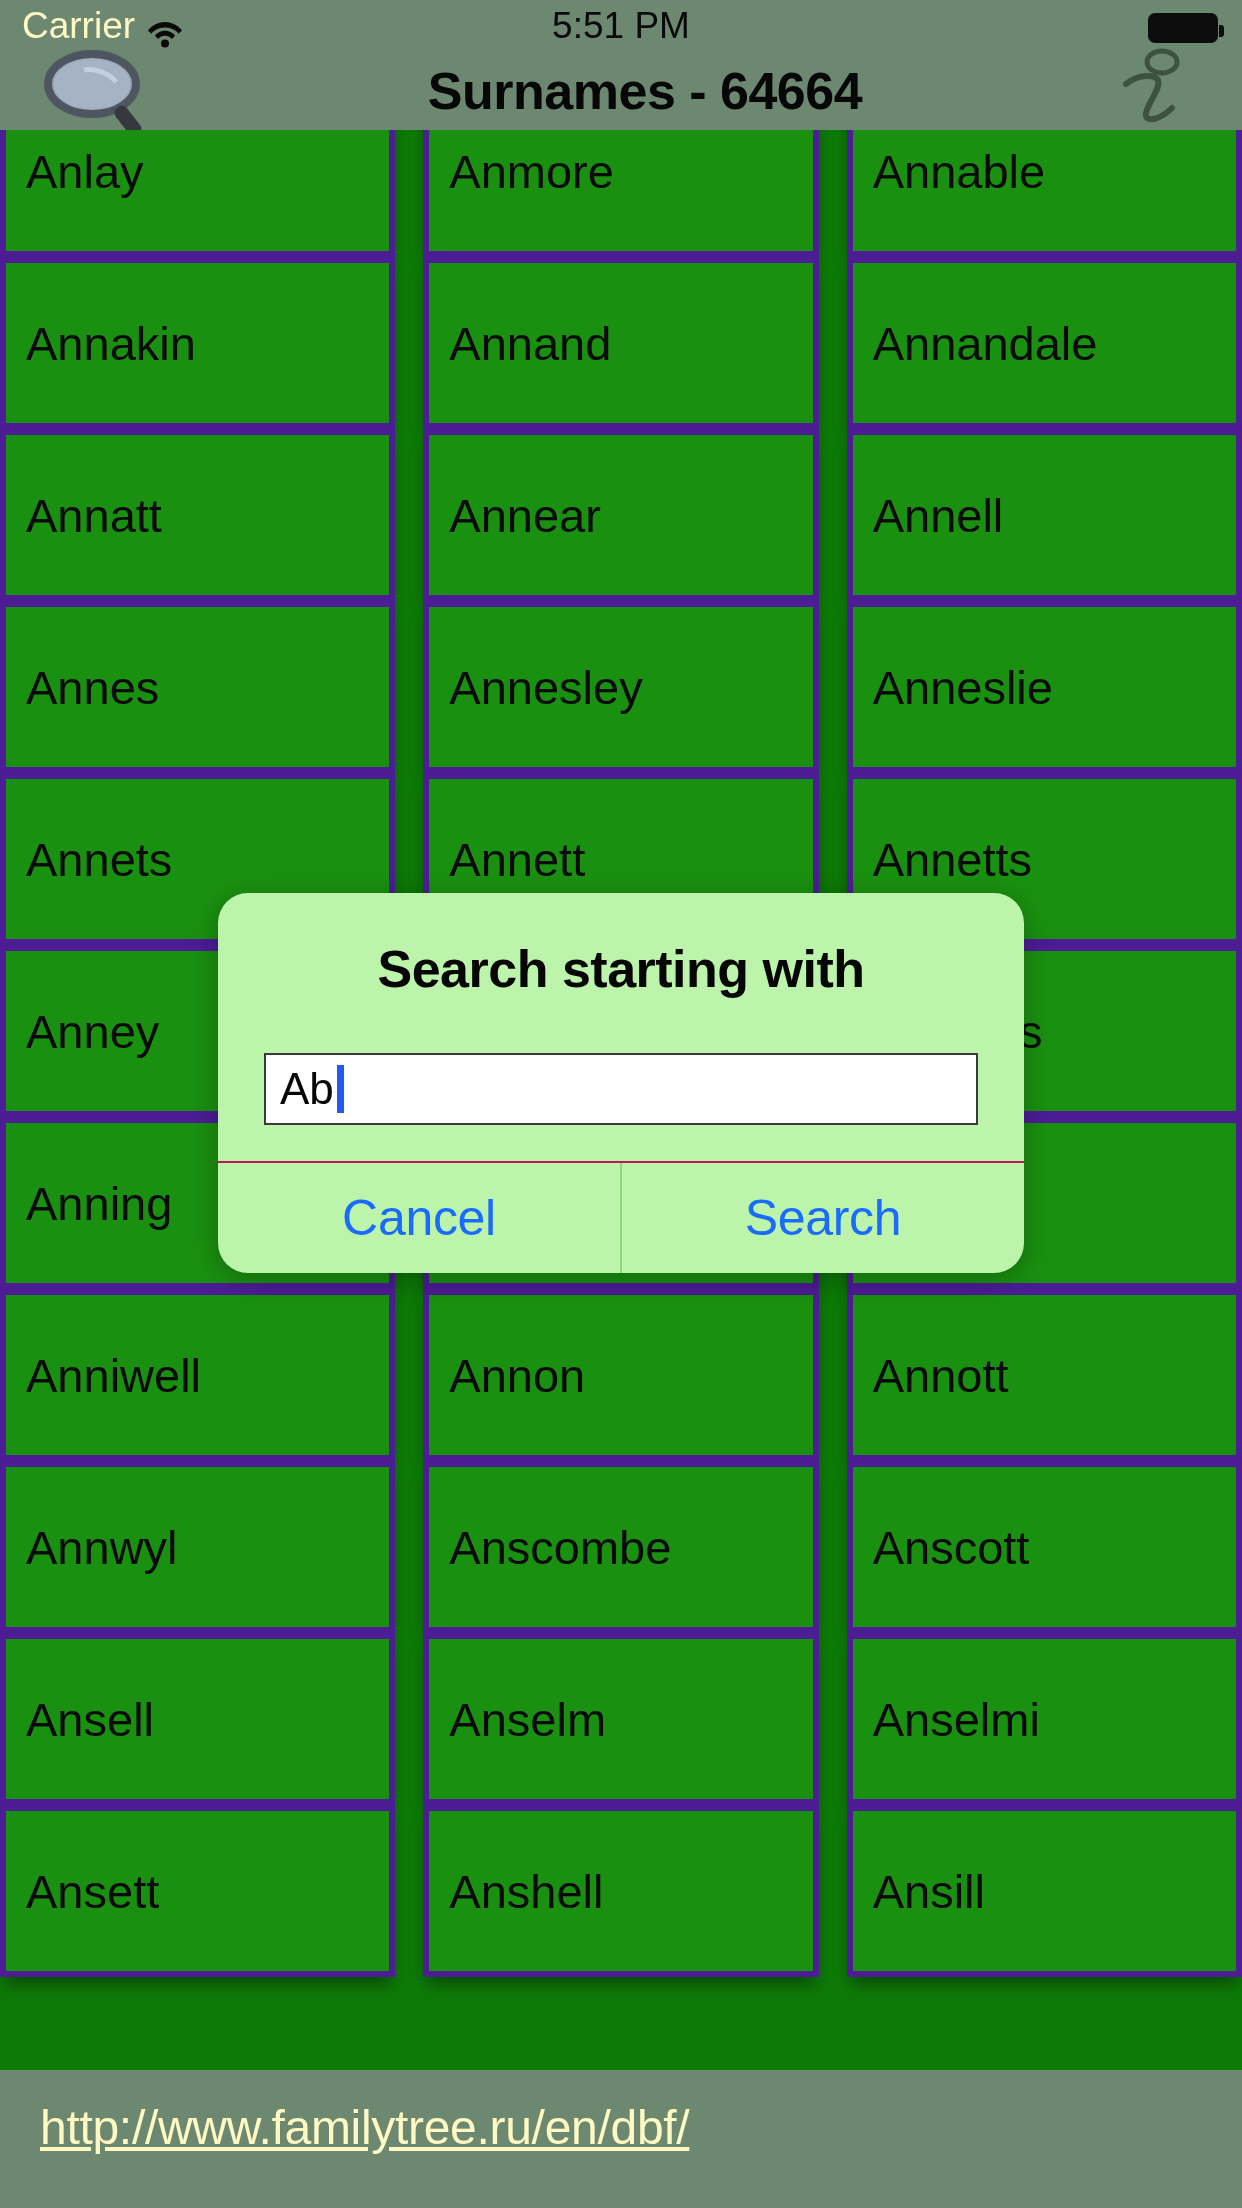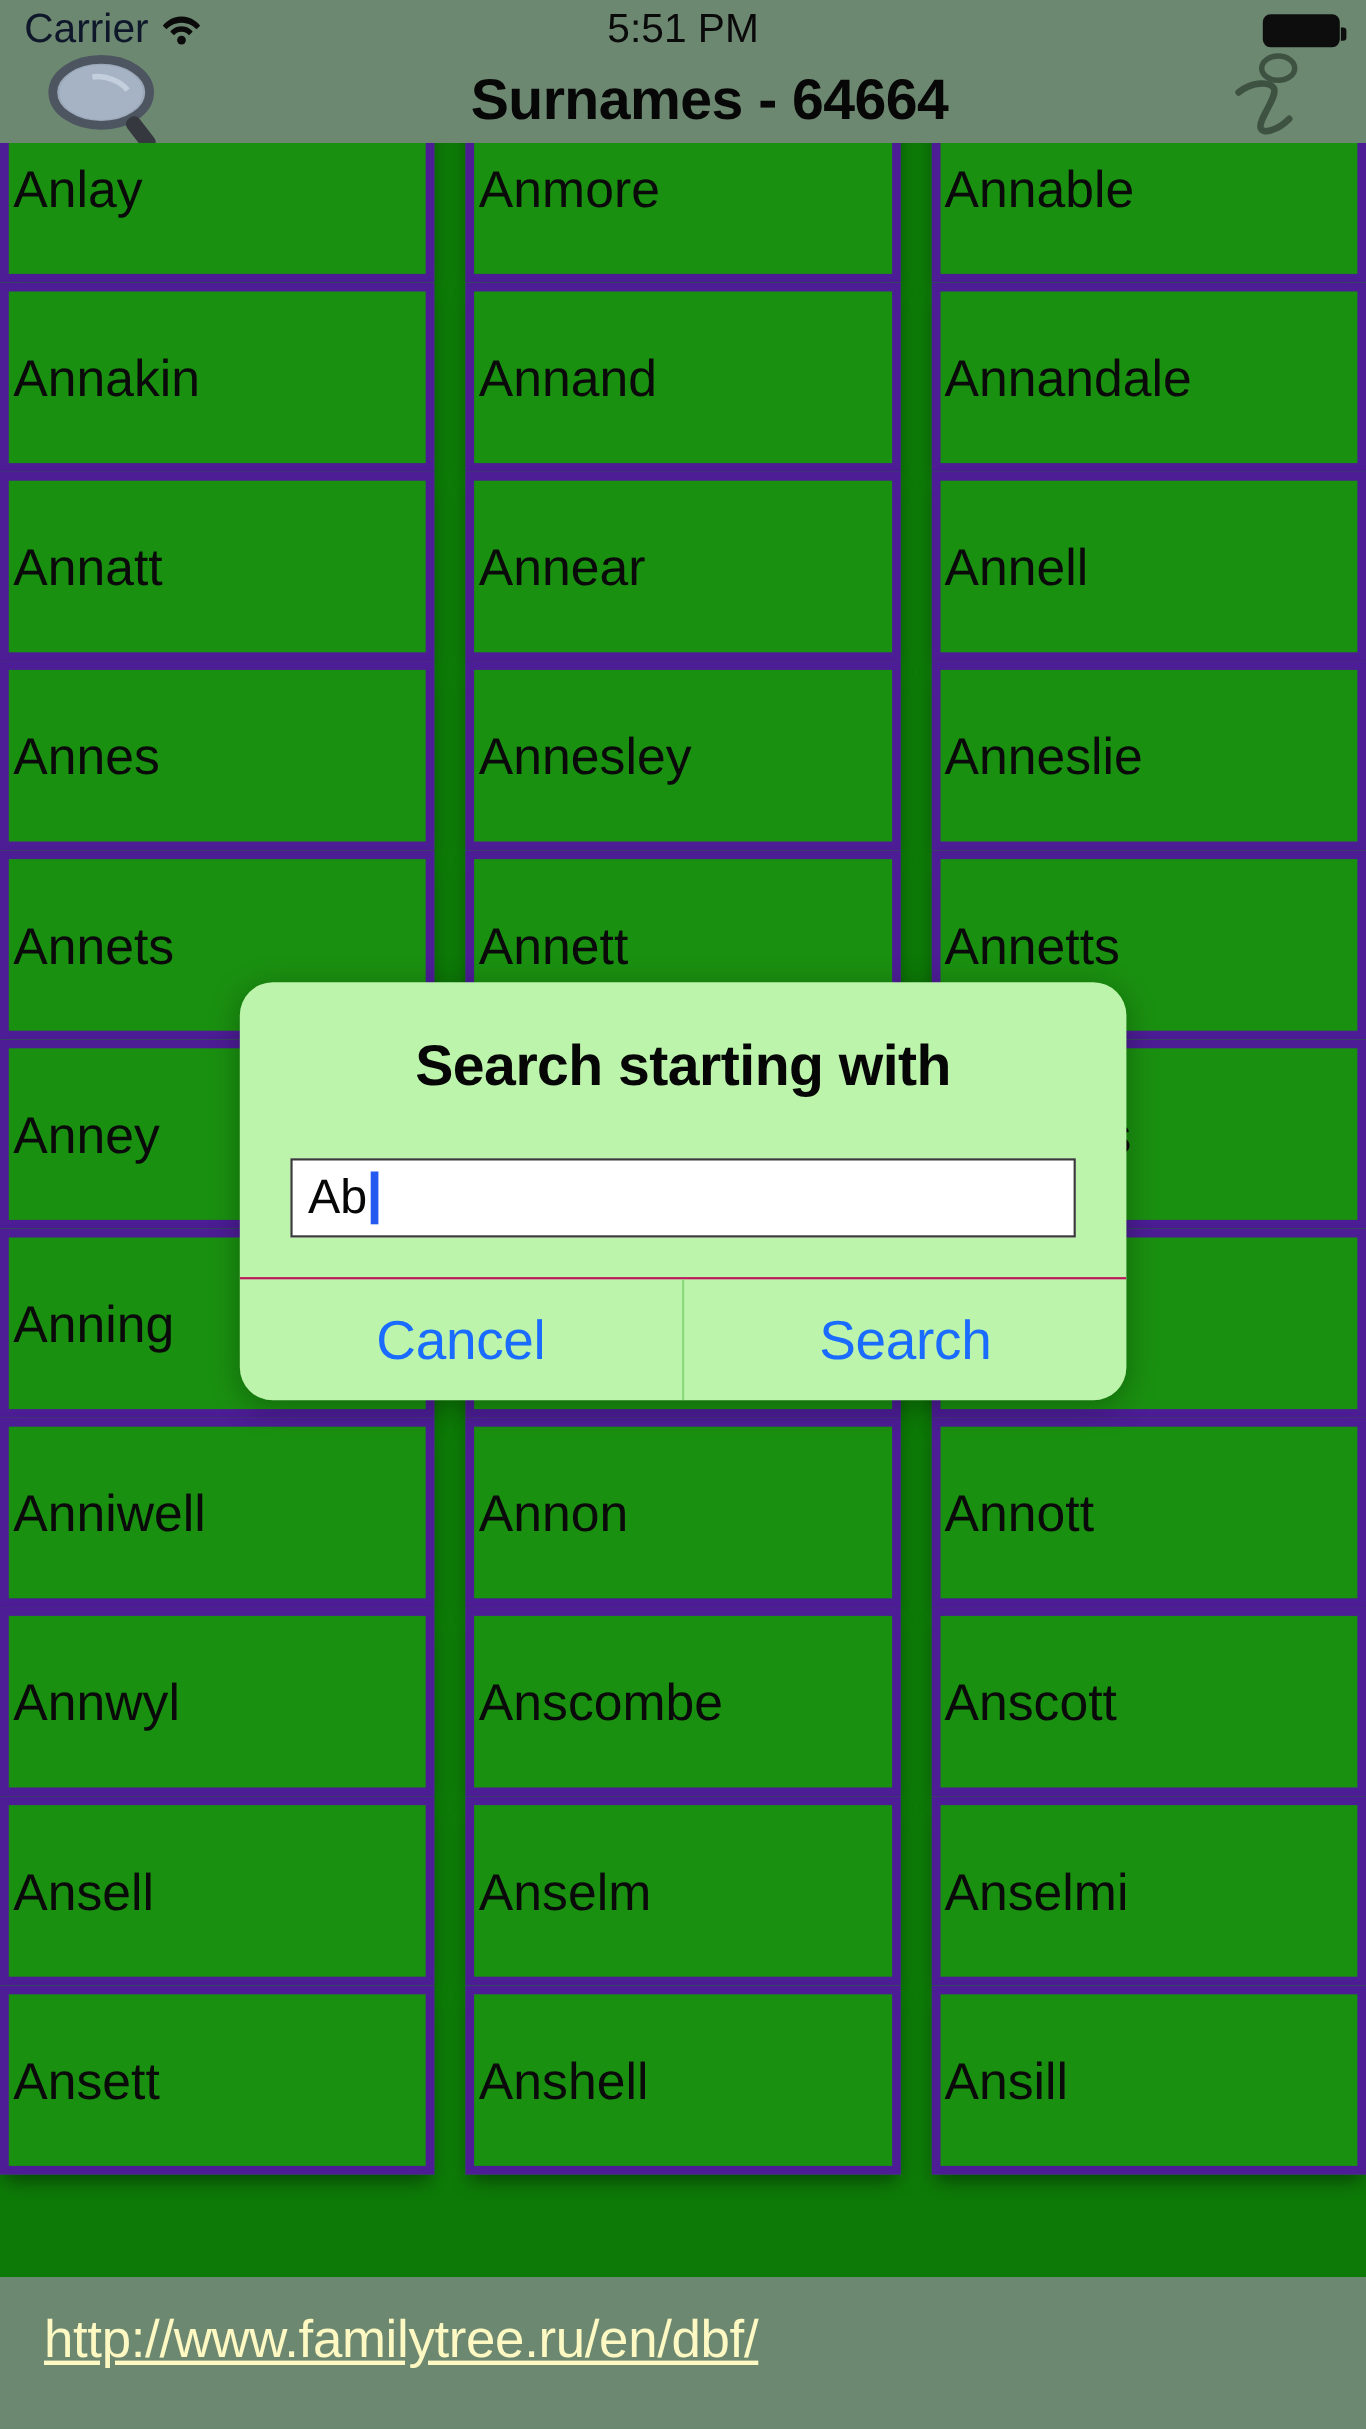--- a/index.html
+++ b/index.html
@@ -11,22 +11,22 @@
   }
   #root { position:relative; width:1242px; height:2208px; }
 
   
   .statusbar{
     position:absolute; left:0; top:0; width:1242px; height:52px;
     background:#6d8871;
   }
   .sb-left{
     position:absolute; left:22px; top:4px;
-    display:flex; gap:12px;
-    font-size:37px; color:#0f172a; line-height:44px;
+    display:flex; align-items:center; gap:12px;
+    font-size:37px; color:#fef9c3; line-height:44px;
   }
   .wifi-icon{ display:inline-block; width:36px; height:30px; position:relative; top:3px;}
   .sb-time{
     position:absolute; left:0; top:4px; width:1242px; text-align:center;
     font-size:37px; color:#0a0a0a; line-height:44px; font-weight:400;
   }
   .sb-batt{
     position:absolute; right:24px; top:13px;
     width:70px; height:30px;
     border:3px solid #0d0d0d; border-radius:7px; background:#0d0d0d;
@@ -71,23 +71,23 @@
   }
   .cellbox{
     height:172px;
     padding-top:0; padding-bottom:45px;
     position:relative;
   }
   .tile{
     position:relative;
     height:172px;
     background:#1a9010;
-    border:8px solid #4c1d95;
+    border:6px solid #4c1d95;
     display:flex; align-items:center;
-    padding-left:4px;
+    padding-left:20px;
     font-size:47px; color:#0a0a0a;
     white-space:nowrap; overflow:hidden;
     box-shadow:0 10px 16px -4px rgba(0,0,0,.45);
   }
   
   .cellbox::after{
     content:""; position:absolute; left:-14px; right:-14px;
     top:172px; height:45px;
     background:linear-gradient(180deg,#04520a 0%,#0a6a08 55%,#0f7c09 100%);
     z-index:-1;

